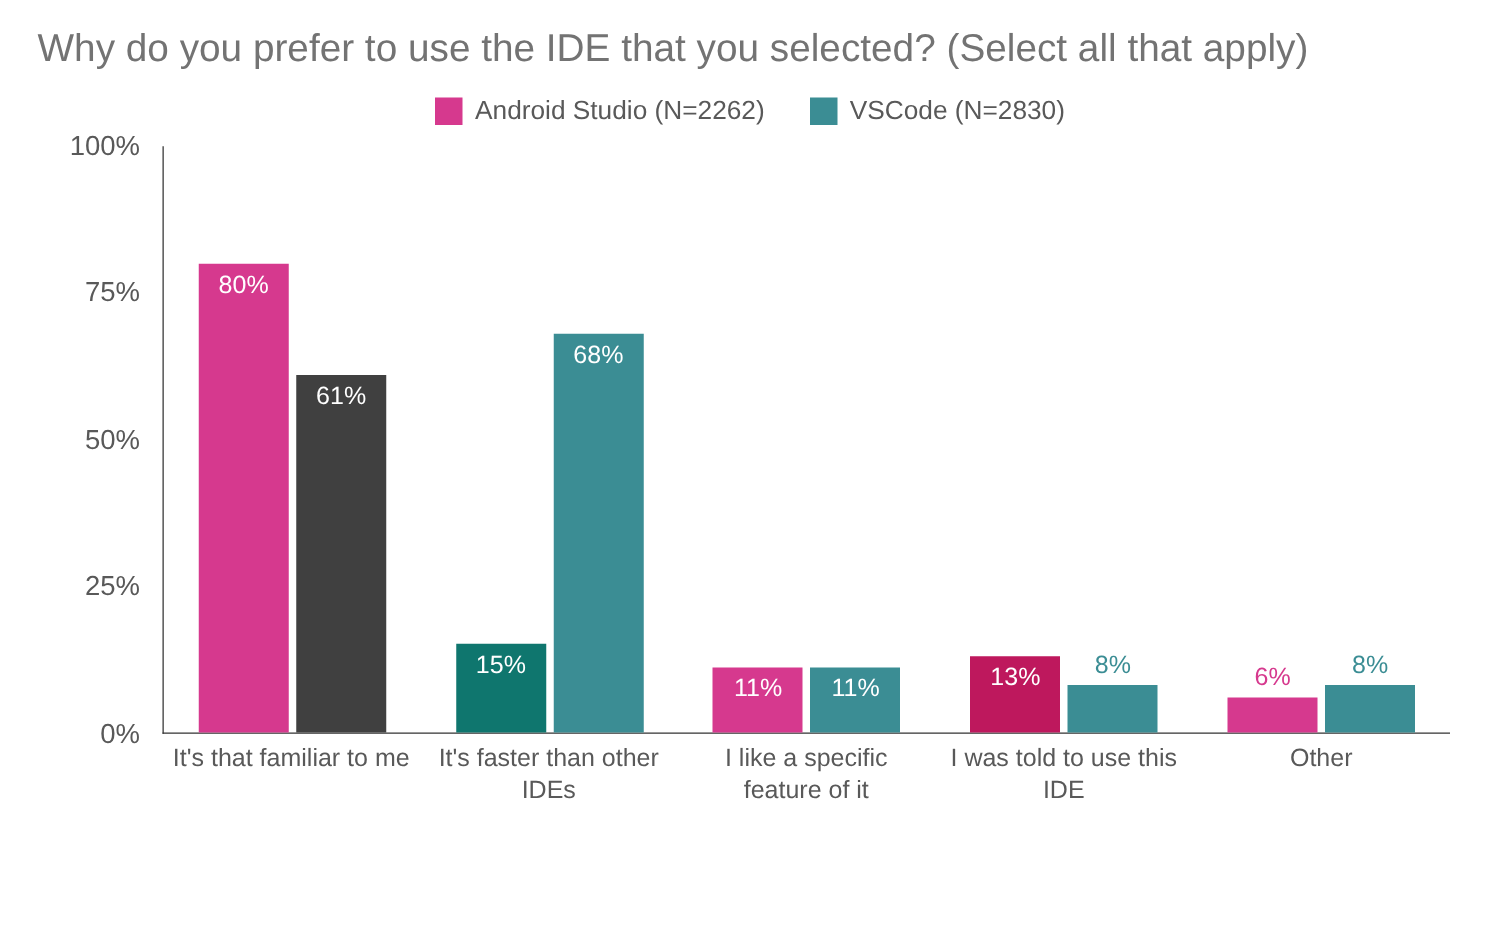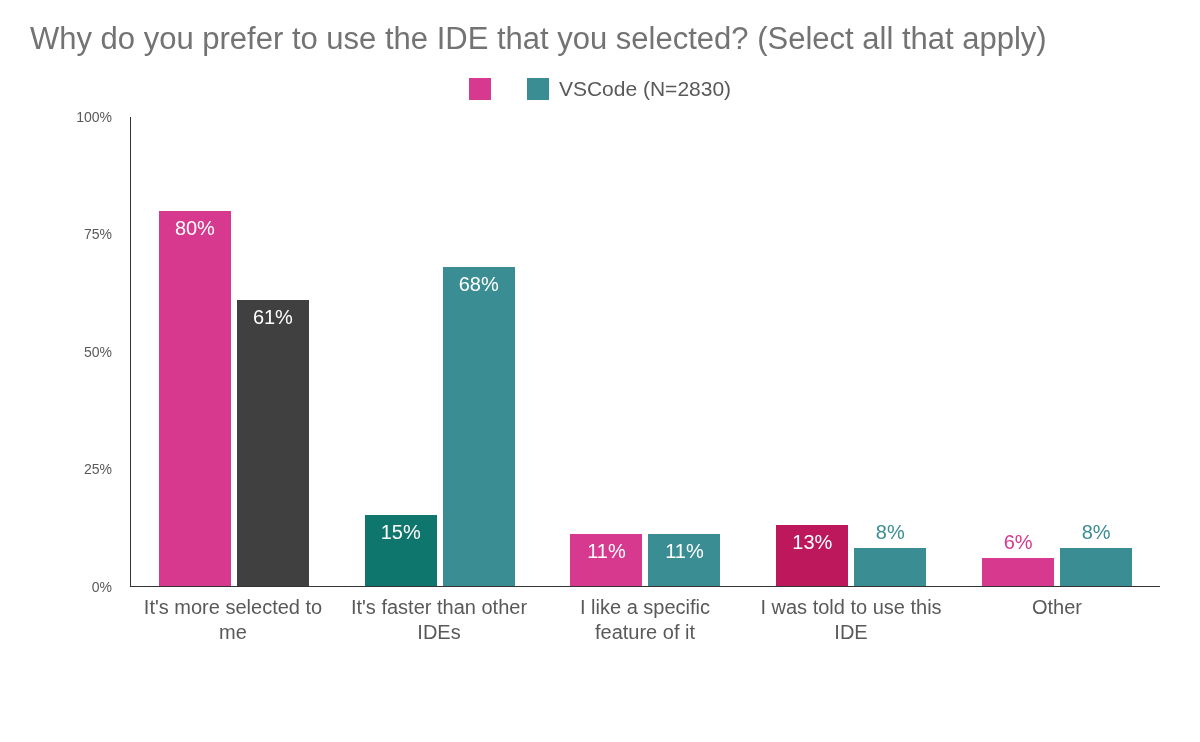--- a/index.html
+++ b/index.html
@@ -53,21 +53,21 @@
     left: -12px;
     top: 0;
     bottom: 0;
     width: 70px;
   }
   .y-tick {
     position: absolute;
     left: 0;
     width: 64px;
     text-align: right;
-    font-size: 14px;
+    font-size: 22px;
     color: #595959;
     transform: translateY(-50%);
   }
   .plot-area {
     position: absolute;
     left: 70px;
     right: 0;
     top: 0;
     bottom: 0;
     border-bottom: 1px solid #333;
@@ -126,20 +126,21 @@
 </head>
 <body>
 
 <div class="chart-wrap">
 
   <h1 class="title">Why do you prefer to use the IDE that you selected? (Select all that apply)</h1>
 
   <div class="legend">
     <div class="legend-item">
       <span class="legend-swatch" style="background: rgb(214, 57, 142);"></span>
+      <span>Android Studio (N=2262)</span>
     </div>
     <div class="legend-item">
       <span class="legend-swatch" style="background: rgb(59, 141, 148);"></span>
       <span>VSCode (N=2830)</span>
     </div>
   </div>
 
   <div class="plot">
     <div class="y-axis">
         <div class="y-tick" style="top: 470px;">0%</div>
@@ -186,21 +187,21 @@
             <div class="bar" style="height: 6%; background: rgb(214, 57, 142);">
               <div class="bar-label outside" style="color: rgb(214, 57, 142);">6%</div>
             </div>
             <div class="bar" style="height: 8%; background: rgb(59, 141, 148);">
               <div class="bar-label outside" style="color: rgb(59, 141, 148);">8%</div>
             </div>
           </div>
         </div>
     </div>
     <div class="x-axis">
-        <div class="x-label">It's more selected to me</div>
+        <div class="x-label">It's that familiar to me</div>
         <div class="x-label">It's faster than other IDEs</div>
         <div class="x-label">I like a specific feature of it</div>
         <div class="x-label">I was told to use this IDE</div>
         <div class="x-label">Other</div>
       </div>
   </div>
 
 </div>
 
 </body></html>

